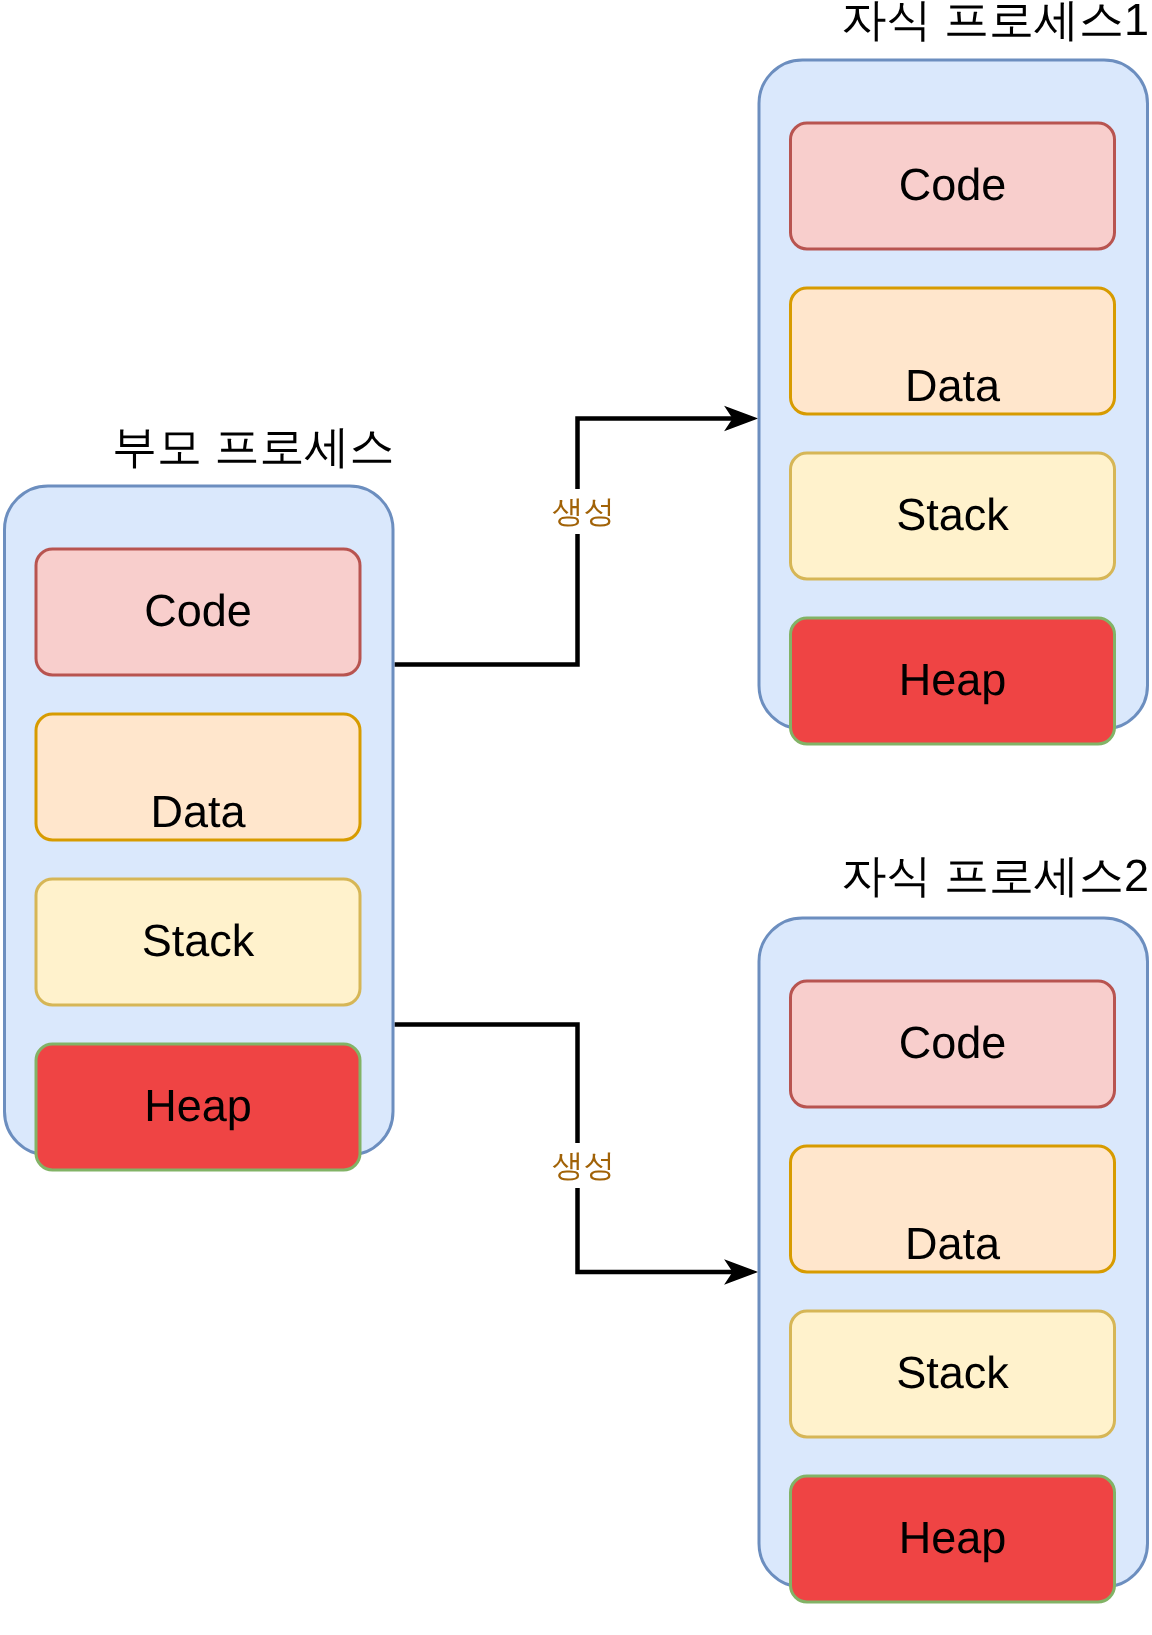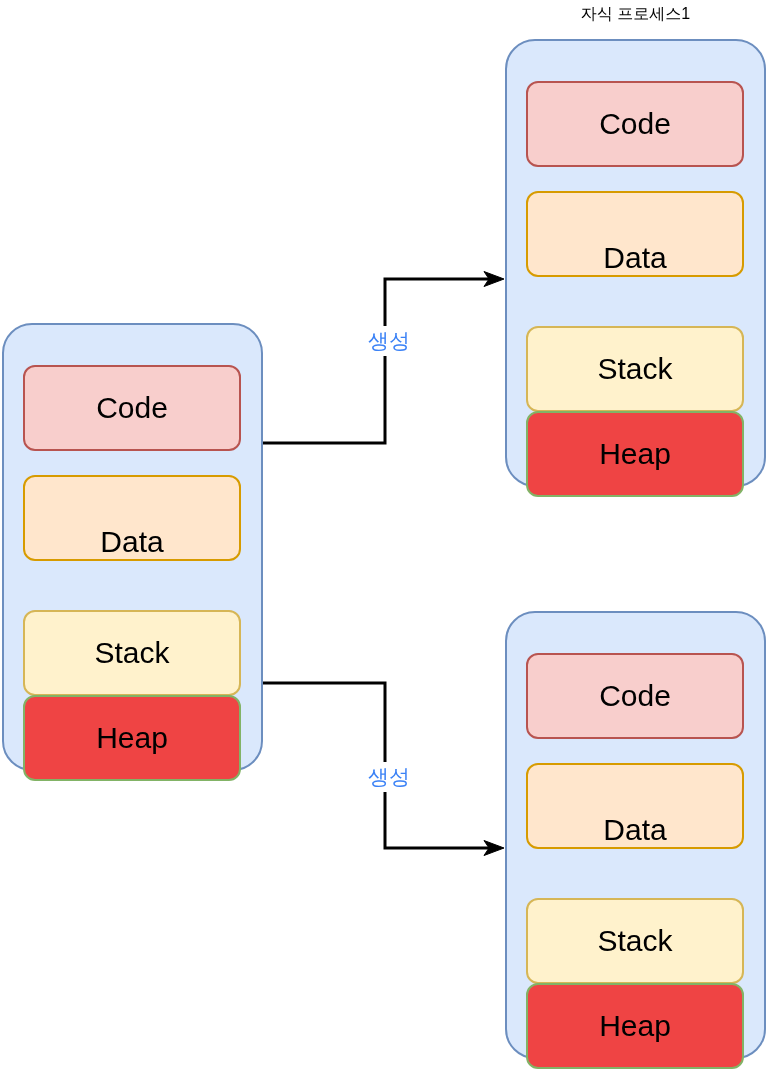--- a/index.html
+++ b/index.html
@@ -13,22 +13,22 @@
     width: 768px;
     height: 1090px;
     background: #ffffff;
     overflow: hidden;
   }
   .process-title {
     position: absolute;
     width: 261px;
     height: 26px;
     line-height: 26px;
-    text-align: center;
-    font-size: 16px;
+    text-align: right;
+    font-size: 30px;
     color: #000000;
     white-space: nowrap;
   }
   .process-box {
     position: absolute;
     width: 261px;
     height: 448px;
     background: #dae8fc;
     border: 2px solid #6c8ebf;
     border-radius: 30px;
@@ -43,21 +43,21 @@
     border-radius: 12px;
     box-sizing: border-box;
     display: flex;
     align-items: center;
     justify-content: center;
     font-size: 30px;
     color: #000000;
   }
   .seg-code  { top: 40px;  background: #f8cecc; border-color: #b85450; }
   .seg-data  { top: 150px; background: #ffe6cc; border-color: #d79b00; align-items: flex-end; }
-  .seg-stack { top: 260px; background: #fff2cc; border-color: #d6b656; margin-top: 25px; }
+  .seg-stack { top: 260px; background: #fff2cc; border-color: #d6b656; }
   .seg-heap  { top: 370px; background: #ef4444; border-color: #82b366; }
 
   .box-parent { left: 2px;   top: 323px; }
   .box-child1 { left: 505px; top: 39px;  }
   .box-child2 { left: 505px; top: 611px; }
 
   .title-parent { left: 2px;   top: 286px; }
   .title-child1 { left: 505px; top: 1px;   }
   .title-child2 { left: 505px; top: 572px; }
 
@@ -67,38 +67,39 @@
     width: 768px;
     height: 1090px;
     pointer-events: none;
   }
   .connector-label {
     position: absolute;
     transform: translate(-50%, -50%);
     background: #ffffff;
     padding: 1px 3px;
     font-size: 21px;
-    color: #3b82f6;
+    color: #a16207;
     white-space: nowrap;
   }
   .label-1 { left: 389px; top: 341px; }
   .label-2 { left: 389px; top: 777px; }
 </style>
 </head>
 <body>
 
 <div class="stage">
 
   <svg class="connector-layer" viewBox="0 0 768 1090" xmlns="http://www.w3.org/2000/svg">
     <path d="M 263 443 L 385 443 L 385 279 L 489 279" fill="none" stroke="#000000" stroke-width="3"></path>
     <polygon points="504,279 484,271.5 489,279 484,286.5" fill="#000000" stroke="#000000" stroke-width="1"></polygon>
     <path d="M 263 683 L 385 683 L 385 848 L 489 848" fill="none" stroke="#000000" stroke-width="3"></path>
     <polygon points="504,848 484,840.5 489,848 484,855.5" fill="#000000" stroke="#000000" stroke-width="1"></polygon>
   </svg>
 
+  <div class="process-title title-parent">부모 프로세스</div>
   <div class="process-box box-parent">
     <div class="segment seg-code">
       <span>Code</span>
     </div>
     <div class="segment seg-data">
       <span>Data</span>
     </div>
     <div class="segment seg-stack">
       <span>Stack</span>
     </div>
@@ -116,20 +117,21 @@
       <span>Data</span>
     </div>
     <div class="segment seg-stack">
       <span>Stack</span>
     </div>
     <div class="segment seg-heap">
       <span>Heap</span>
     </div>
   </div>
 
+  <div class="process-title title-child2">자식 프로세스2</div>
   <div class="process-box box-child2">
     <div class="segment seg-code">
       <span>Code</span>
     </div>
     <div class="segment seg-data">
       <span>Data</span>
     </div>
     <div class="segment seg-stack">
       <span>Stack</span>
     </div>

